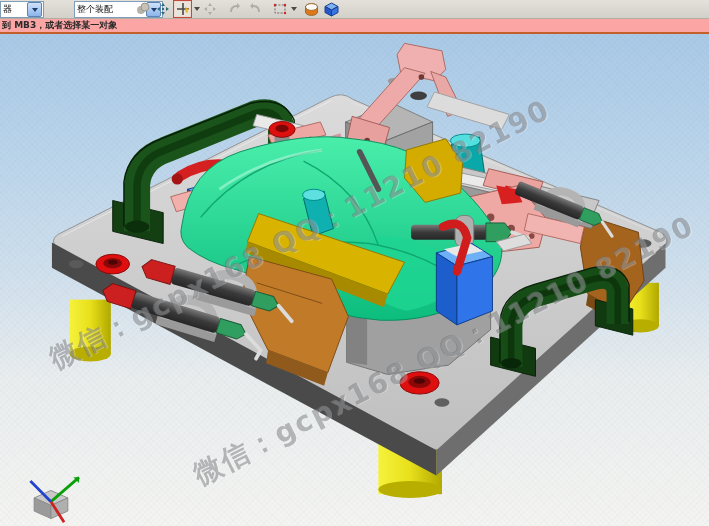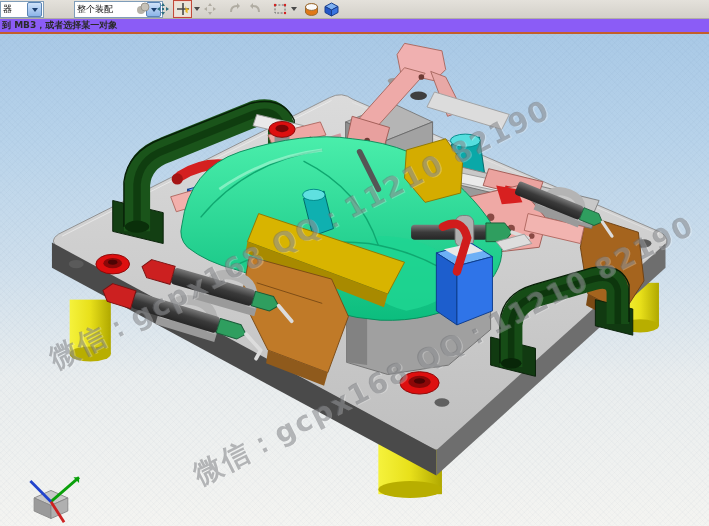--- a/index.html
+++ b/index.html
@@ -13,21 +13,21 @@
   .combo .btn .arr{width:0;height:0;border-left:3px solid transparent;border-right:3px solid transparent;border-top:4px solid #1c3e6e;}
   .tb-icons{position:absolute;left:133px;top:0;height:18px;display:flex;align-items:center;}
   .tbtn{width:17px;height:16px;display:flex;align-items:center;justify-content:center;border:1px solid transparent;margin-right:1px;}
   .tbtn.active{background:#e9e5da;border:1px solid #c24a3a;box-shadow:inset 0 0 0 1px #f0d8d0;}
   .tbtn svg{display:block;}
   .dd{width:7px;height:16px;display:flex;align-items:center;justify-content:center;}
   .dd .arr{width:0;height:0;border-left:3px solid transparent;border-right:3px solid transparent;border-top:4px solid #4a4a4a;}
   .gap{width:5px;}
 
   
-  .statusbar{position:absolute;left:0;top:19px;width:709px;height:13px;background:#8b5cf6;display:flex;align-items:center;}
+  .statusbar{position:absolute;left:0;top:19px;width:709px;height:13px;background:#fca5a5;display:flex;align-items:center;}
   .statusbar .prompt{font-size:9px;font-weight:bold;color:#2a2a2a;padding-left:2px;white-space:nowrap;font-family:"DejaVu Sans",sans-serif;}
   .sep-orange{position:absolute;left:0;top:32px;width:709px;height:2px;background:#c35f2a;}
 
   
   .viewport{position:absolute;left:0;top:34px;width:709px;height:492px;overflow:hidden;
     background:linear-gradient(180deg,#a9c9e6 0%,#b8d3ea 22%,#cfdfec 48%,#e9edee 70%,#f4f4f1 100%);}
   .viewport .texture{position:absolute;inset:0;
     background:repeating-linear-gradient(45deg,rgba(30,60,110,.02) 0 1px,transparent 1px 4px),
                repeating-linear-gradient(-45deg,rgba(30,60,110,.02) 0 1px,transparent 1px 4px);}
   .watermark{position:absolute;font-weight:bold;font-size:28px;letter-spacing:2px;color:rgba(110,112,118,.48);

